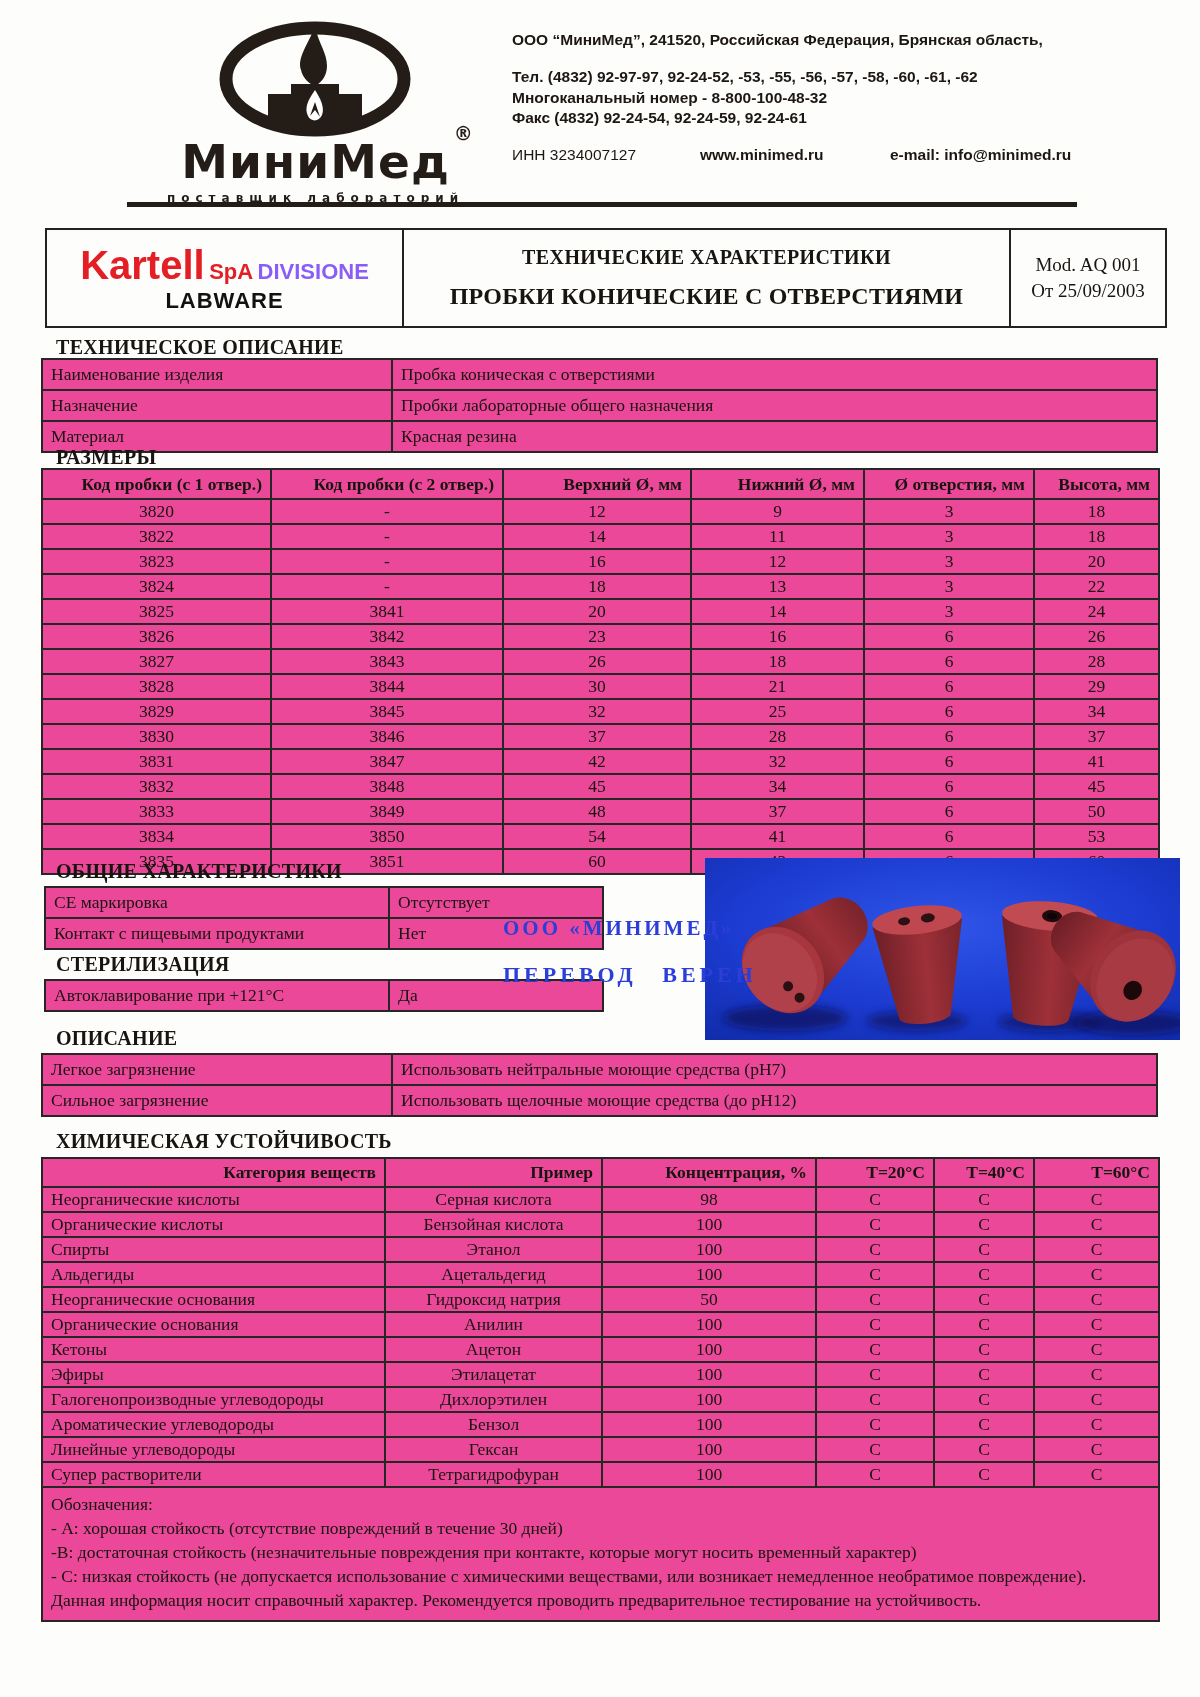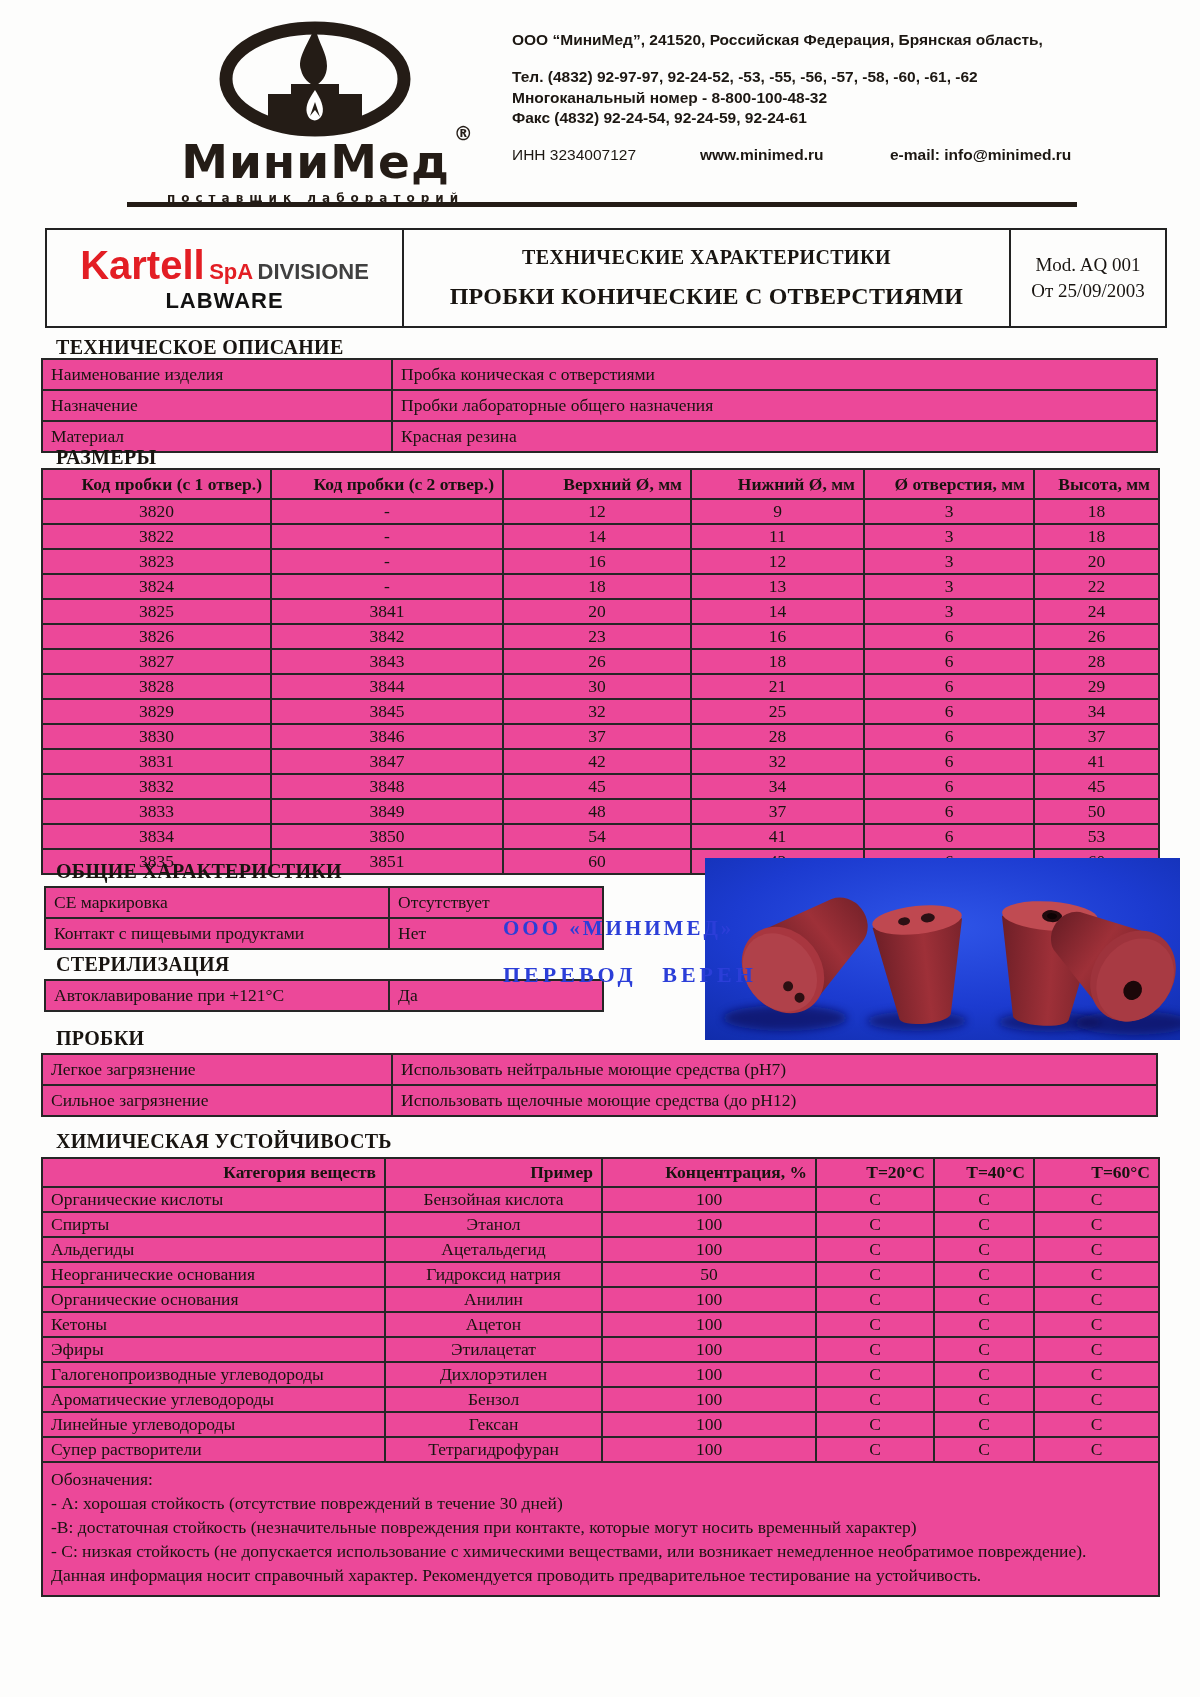--- a/index.html
+++ b/index.html
@@ -23,21 +23,21 @@
   .inn-row .site{width:190px;}
   .head-rule{position:absolute;left:127px;top:202px;width:950px;height:5px;background:#241c16;}
 
   
   .title-table{position:absolute;left:45px;top:228px;width:1120px;height:100px;
         border-collapse:collapse;table-layout:fixed;}
   .title-table td{border:2px solid #222;vertical-align:middle;text-align:center;padding:2px 6px;}
   .kartell-cell{font-family:"Liberation Sans",sans-serif;line-height:1.15;}
   .kartell-red{color:#e31e24;font-weight:bold;font-size:40px;letter-spacing:0px;}
   .kartell-spa{color:#e31e24;font-weight:bold;font-size:22px;}
-  .kartell-div{color:#404040;font-weight:bold;font-size:22px;}
+  .kartell-div{color:#8b5cf6;font-weight:bold;font-size:22px;}
   .kartell-lw{color:#121212;font-weight:bold;font-size:22px;letter-spacing:1px;}
   .doc-type{font-weight:bold;font-size:20px;letter-spacing:.4px;}
   .doc-title{font-weight:bold;font-size:24px;margin-top:14px;letter-spacing:.2px;}
   .mod-cell{font-size:19px;line-height:1.35;}
 
   
   .sec-h{position:absolute;left:56px;font-weight:bold;font-size:20px;letter-spacing:.3px;white-space:nowrap;}
 
   
   table.grid{border-collapse:collapse;table-layout:fixed;position:absolute;background:#ec4899;}
@@ -323,21 +323,21 @@
         <col>
       </colgroup>
     <tbody>
         <tr>
           <td>Автоклавирование при +121°С</td>
           <td>Да</td>
         </tr>
       </tbody>
   </table>
 
-  <div class="sec-h" style="top:1027px">ПРОБКИ</div>
+  <div class="sec-h" style="top:1027px">ОПИСАНИЕ</div>
   <table class="grid kv clean-t">
     <colgroup>
         <col style="width:350px">
         <col>
       </colgroup>
     <tbody>
         <tr>
           <td>Легкое загрязнение</td>
           <td>Использовать нейтральные моющие средства (pH7)</td>
         </tr>
@@ -362,20 +362,28 @@
         <tr>
           <th>Категория веществ</th>
           <th>Пример</th>
           <th>Концентрация, %</th>
           <th>Т=20°С</th>
           <th>Т=40°С</th>
           <th>Т=60°С</th>
         </tr>
       </thead>
     <tbody>
+        <tr>
+          <td>Неорганические кислоты</td>
+          <td>Серная кислота</td>
+          <td>98</td>
+          <td>С</td>
+          <td>С</td>
+          <td>С</td>
+        </tr>
         <tr>
           <td>Органические кислоты</td>
           <td>Бензойная кислота</td>
           <td>100</td>
           <td>С</td>
           <td>С</td>
           <td>С</td>
         </tr>
         <tr>
           <td>Спирты</td>

